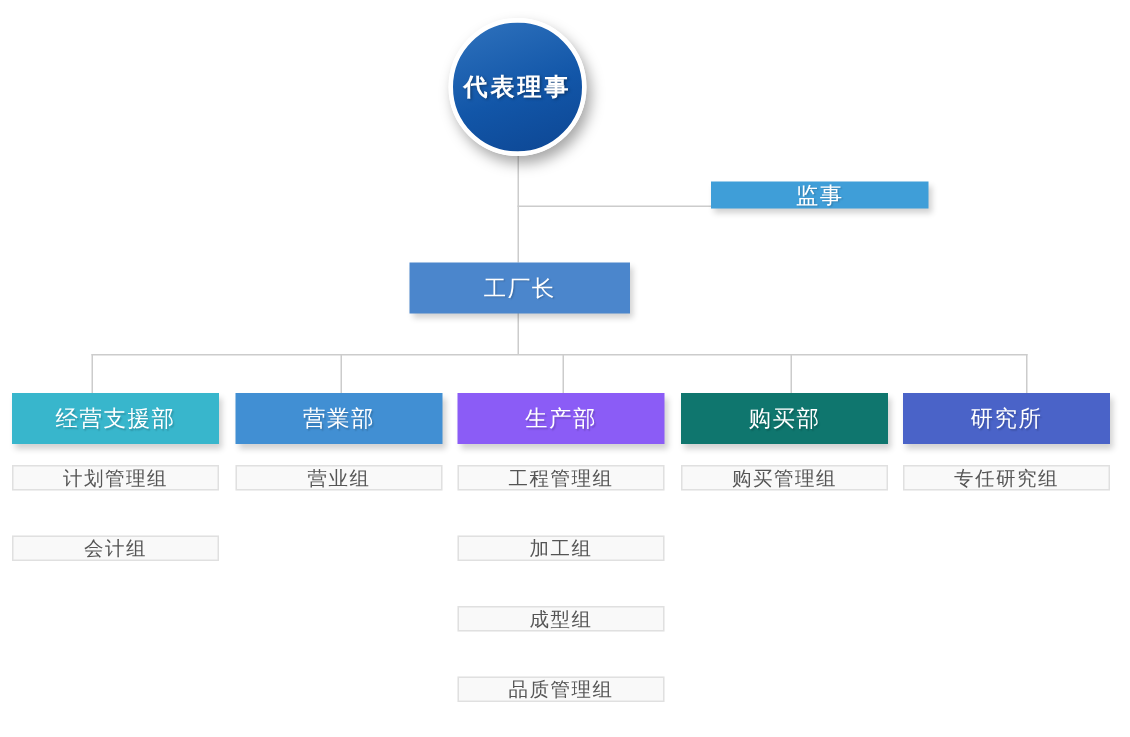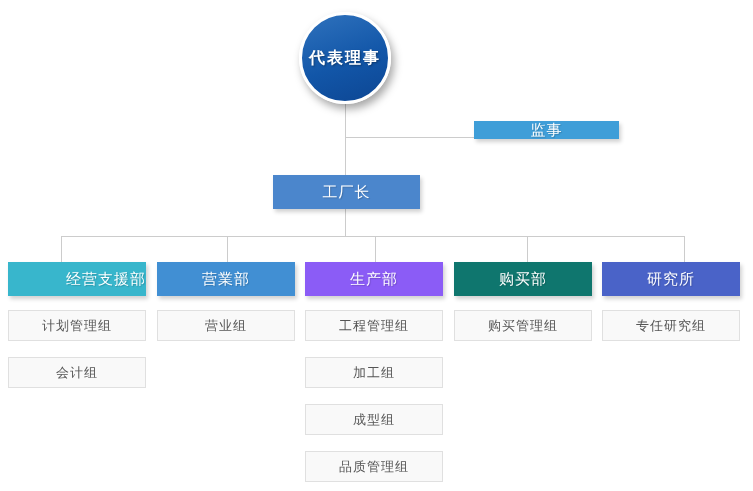--- a/index.html
+++ b/index.html
@@ -22,21 +22,21 @@
     box-shadow:3px 5px 9px rgba(0,0,0,0.35);
     display:flex;align-items:center;justify-content:center;
     color:#ffffff;font-size:16px;font-weight:bold;letter-spacing:2px;
     text-shadow:1px 1px 2px rgba(0,0,0,0.35);
     font-family:Liberation Mono, monospace;
   }
   .supervisor{left:474px;top:121px;width:145px;height:18px;}
   .factory{left:273px;top:175px;width:147px;height:34px;}
   .dept{top:262px;width:138px;height:34px;}
   .group{
-    position:absolute;width:138px;height:31px;box-sizing:border-box;
+    position:absolute;width:138px;height:17px;box-sizing:border-box;
     background:#f9f9f9;border:1px solid #e0e0e0;
     display:flex;align-items:center;justify-content:center;
     color:#555555;font-size:13px;letter-spacing:1px;
   }
   .cx0{left:8px}.cx1{left:157px}.cx2{left:305px}.cx3{left:454px}.cx4{left:602px}
   .ry0{top:310px}.ry1{top:357px}.ry2{top:404px}.ry3{top:451px}
 </style>
 </head>
 <body>
 
@@ -57,21 +57,21 @@
   </div>
 
   <div class="node supervisor" style="background: rgb(63, 158, 216);">
     <span>监事</span>
   </div>
 
   <div class="node factory" style="background: rgb(75, 134, 204);">
     <span>工厂长</span>
   </div>
 
-  <div class="node dept cx0" style="background: rgb(56, 182, 204); justify-content: flex-end;">
+  <div class="node dept cx0" style="background: rgb(56, 182, 204);">
     <span>经营支援部</span>
   </div>
   <div class="node dept cx1" style="background: rgb(65, 143, 211);">
     <span>营業部</span>
   </div>
   <div class="node dept cx2" style="background: #8b5cf6;">
     <span>生产部</span>
   </div>
   <div class="node dept cx3" style="background: #0f766e;">
     <span>购买部</span>

